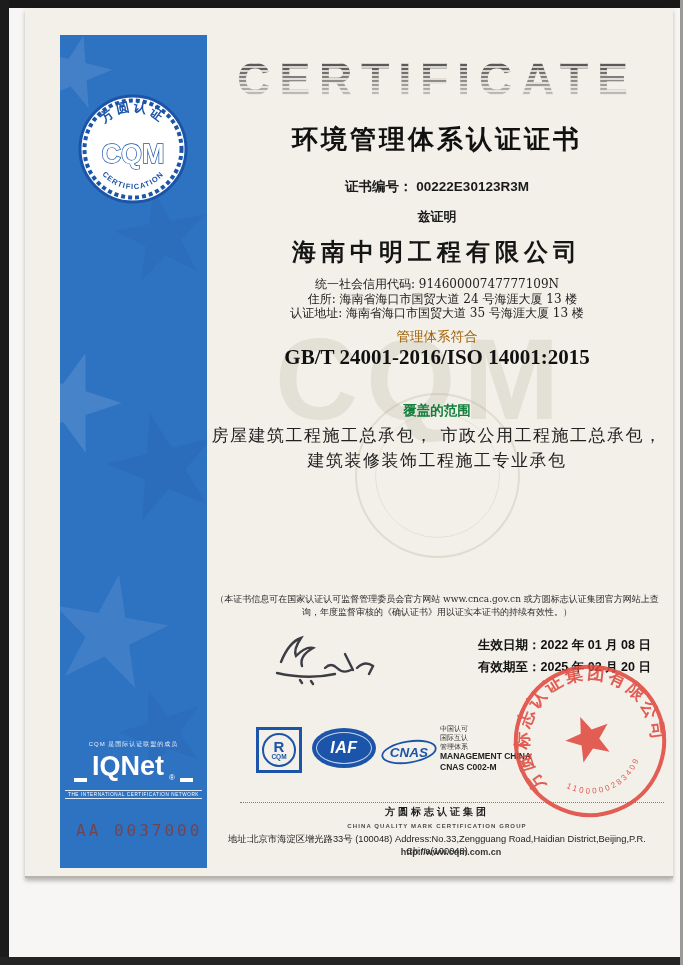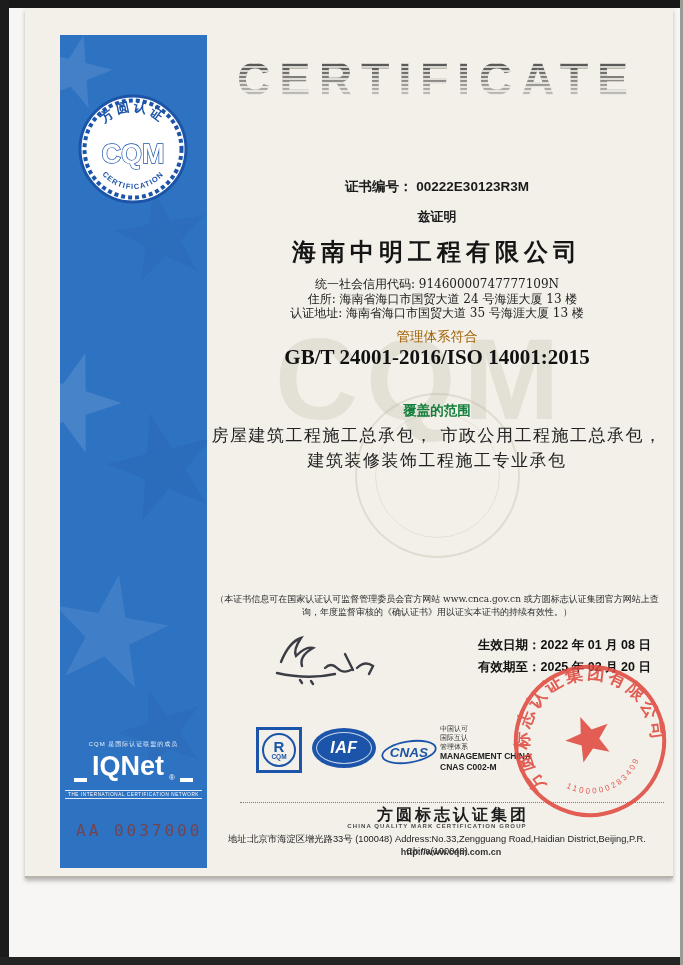--- a/index.html
+++ b/index.html
@@ -90,21 +90,21 @@
   .accr .cn { font-size:7px; line-height:9px; }
   .accr .en { font-size:8.5px; font-weight:bold; line-height:11px; color:#222; }
 
   
   .stamp { position:absolute; left:480px; top:648px; width:170px; height:170px;
            transform:rotate(-22deg); z-index:4; opacity:.88; }
 
   
   .sep { position:absolute; left:215px; top:794px; width:424px; border-top:1.5px dotted #7c7c78; z-index:2; }
   .footer { position:absolute; left:182px; top:0; width:460px; z-index:2; text-align:center; }
-  .org-cn { position:absolute; top:797px; left:16px; width:100%; font-size:16px; font-weight:bold; letter-spacing:3px; color:#1c1c1c; }
+  .org-cn { position:absolute; top:797px; left:0; width:100%; font-size:10px; font-weight:bold; letter-spacing:3px; color:#1c1c1c; }
   .org-en { position:absolute; top:815px; left:0; width:100%; font-size:6px; font-weight:bold; letter-spacing:1.1px; color:#4a4a4a; }
   .f-addr { position:absolute; top:825px; left:0; width:100%; font-size:9.3px; color:#222; }
   .f-web  { position:absolute; top:839px; left:0; width:100%; font-size:9px; font-weight:bold; color:#333;padding-left:28px; }
 </style>
 </head>
 <body>
 
 <div class="scan">
   <div class="frame-top"></div>
   <div class="frame-left"></div>
@@ -149,20 +149,21 @@
         <div><span class="iqnet-tagline">THE INTERNATIONAL CERTIFICATION NETWORK</span></div>
       </div>
 
       <div class="band-serial">AA 0037000</div>
     </div>
 
     <div class="content">
       <div class="cert-wm">CERTIFICATE</div>
       <div class="cert-wm-fade"></div>
 
+      <div class="doc-title">环境管理体系认证证书</div>
       <div class="cert-no">证书编号： 00222E30123R3M</div>
       <div class="certify">兹证明</div>
 
       <div class="company">海南中明工程有限公司</div>
       <div class="credit kai">统一社会信用代码: 91460000747777109N</div>
       <div class="addr1 kai">住所: 海南省海口市国贸大道 24 号海涯大厦 13 楼</div>
       <div class="addr2 kai">认证地址: 海南省海口市国贸大道 35 号海涯大厦 13 楼</div>
 
       <div class="conform">管理体系符合</div>
       <div class="standard">GB/T 24001-2016/ISO 14001:2015</div>

